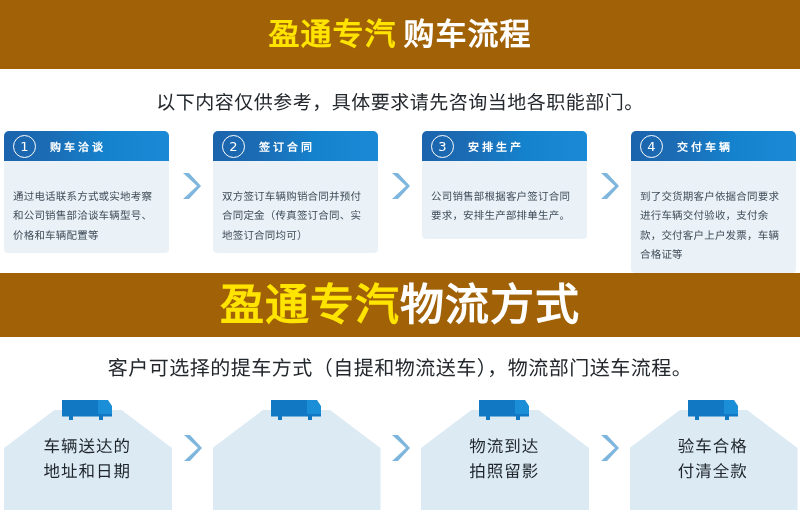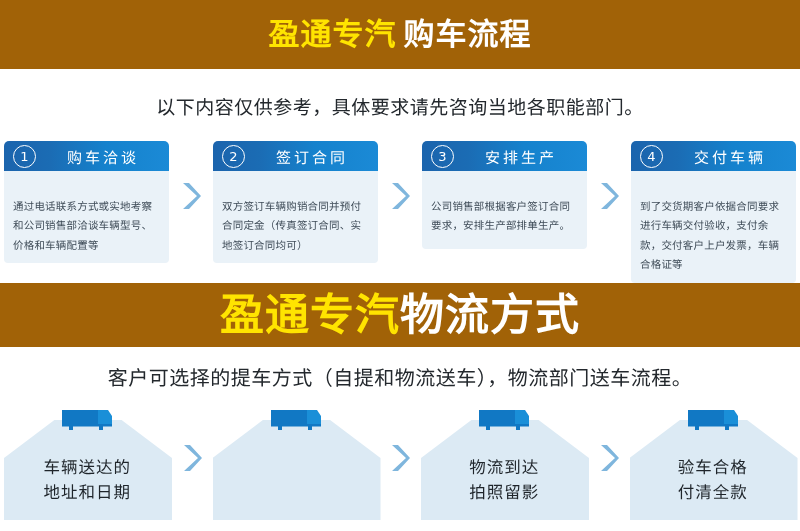--- a/index.html
+++ b/index.html
@@ -39,21 +39,21 @@
   .brand-white  { color: #ffffff; }
   .brand-gap { display: inline-block; width: 7px; }
 
   
   .subtitle-wrap {
     width: 800px;
     display: flex;
     align-items: center;
     justify-content: center;
   }
-  .subtitle-1 { height: 72px; }
+  .subtitle-1 { height: 62px; }
   .subtitle-2 { height: 58px; }
   .subtitle {
     font-size: 19px;
     color: #23282d;
     letter-spacing: 0.5px;
     white-space: nowrap;
   }
   .subtitle-2 .subtitle { font-size: 20px; }
 
   
@@ -89,24 +89,24 @@
     color: #ffffff;
     font-size: 13px;
     display: flex;
     align-items: center;
     justify-content: center;
     font-family: "DejaVu Sans", "Liberation Sans", sans-serif;
     line-height: 1;
   }
   .step-head-title {
     color: #ffffff;
-    font-size: 15px;
-    font-weight: normal;
+    font-size: 11px;
+    font-weight: bold;
     letter-spacing: 3px;
-    margin-left: 31px;
+    margin-left: 14px;
     white-space: nowrap;
   }
   .step-body {
     background: #eaf2f8;
     border-radius: 0 0 4px 4px;
     min-height: 78px;
     padding: 26px 9px 8px 9px;
     box-sizing: border-box;
   }
   .step-body-text {
@@ -159,21 +159,21 @@
     position: absolute;
     top: 0;
     left: 50%;
     transform: translateX(-50%);
     z-index: 3;
   }
   .logi-text {
     position: absolute;
     left: 0;
     right: 0;
-    bottom: 14px;
+    bottom: 25px;
     text-align: center;
     z-index: 4;
   }
   .logi-line {
     font-size: 16.5px;
     color: #1f252b;
     line-height: 1.55;
     letter-spacing: 1px;
     white-space: nowrap;
   }

